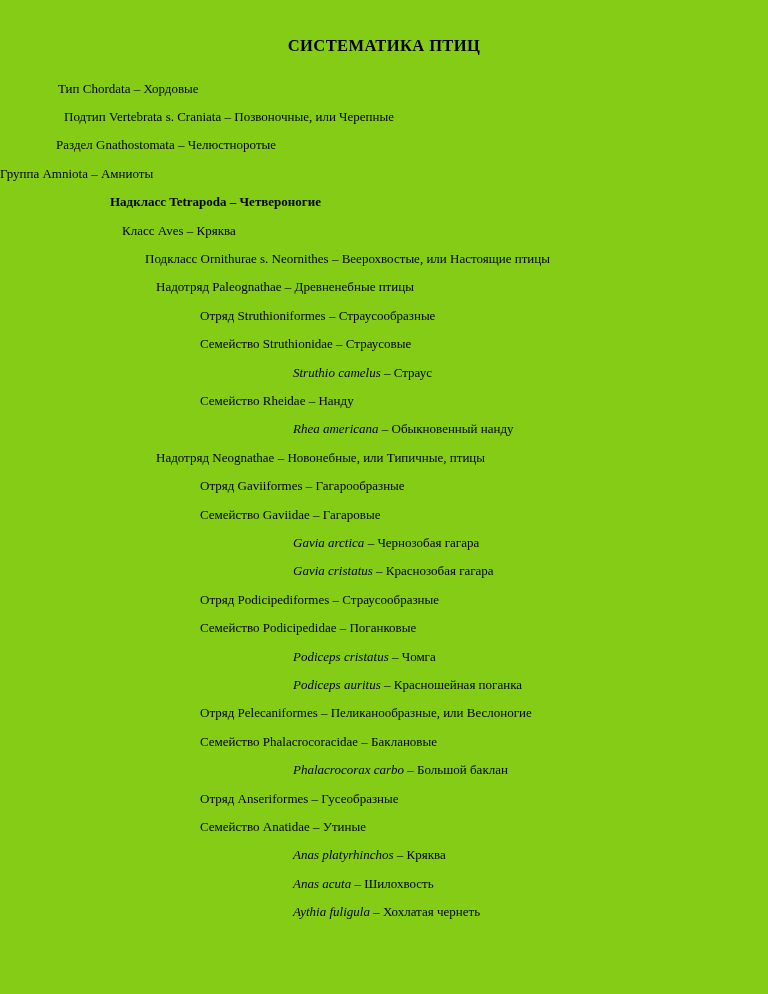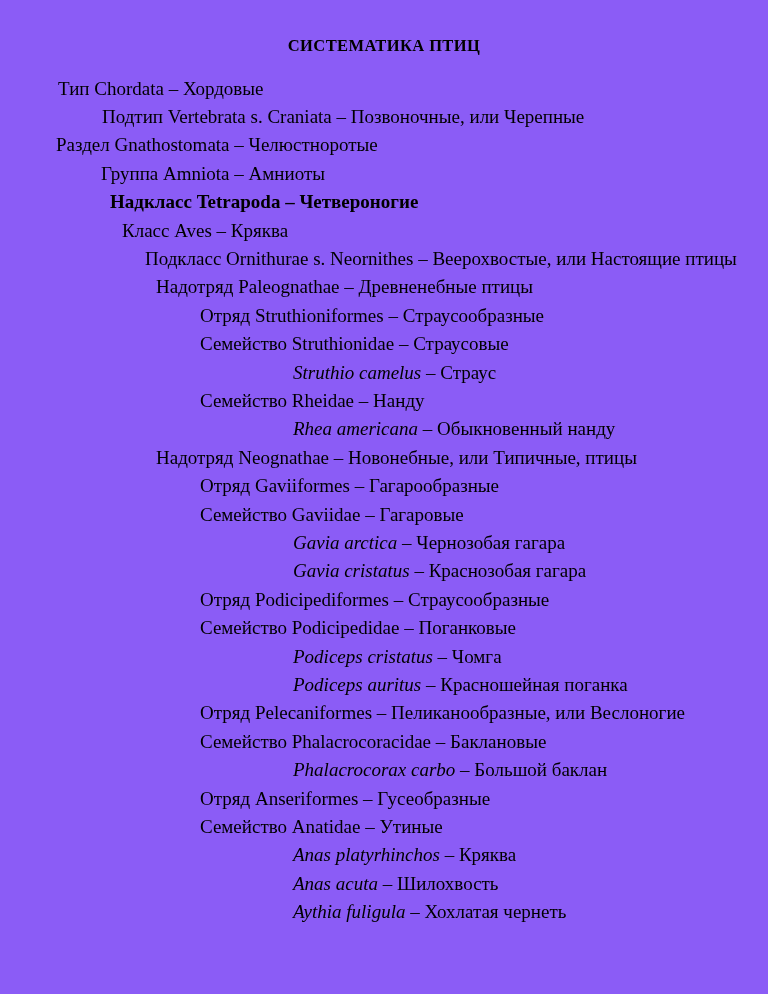--- a/index.html
+++ b/index.html
@@ -16,52 +16,52 @@
     -webkit-font-smoothing: antialiased;
   }
 
   .page {
     position: relative;
     width: 768px;
     height: 994px;
     box-sizing: border-box;
     padding: 0;
     overflow: hidden;
-    background: #8b5cf6;
+    background: #84cc16;
   }
 
   .doc-title {
     text-align: center;
     font-size: 16.5px;
     font-weight: bold;
     letter-spacing: 0.4px;
     margin: 0;
     padding-top: 38px;
     line-height: 1.0;
   }
 
   .taxon-list {
     margin: 0;
     padding: 0;
     list-style: none;
   }
 
   .taxon-line {
-    font-size: 19px;
+    font-size: 13px;
     line-height: 28.4px;
     white-space: nowrap;
     margin: 0;
     padding: 0;
   }
 
   
   .lvl-0  { padding-left: 58px;  }
-  .lvl-1  { padding-left: 102px;  }
+  .lvl-1  { padding-left: 64px;  }
   .lvl-2  { padding-left: 56px;  }
-  .lvl-3  { padding-left: 101px; }
+  .lvl-3  { }
   .lvl-4  { padding-left: 110px; font-weight: bold; }
   .lvl-5  { padding-left: 122px; }
   .lvl-6  { padding-left: 145px; }
   .lvl-7  { padding-left: 156px; }
   .lvl-8  { padding-left: 200px; }
   .lvl-9  { padding-left: 200px; }
   .lvl-10 { padding-left: 293px; }
 
   .sci-name {
     font-style: italic;

